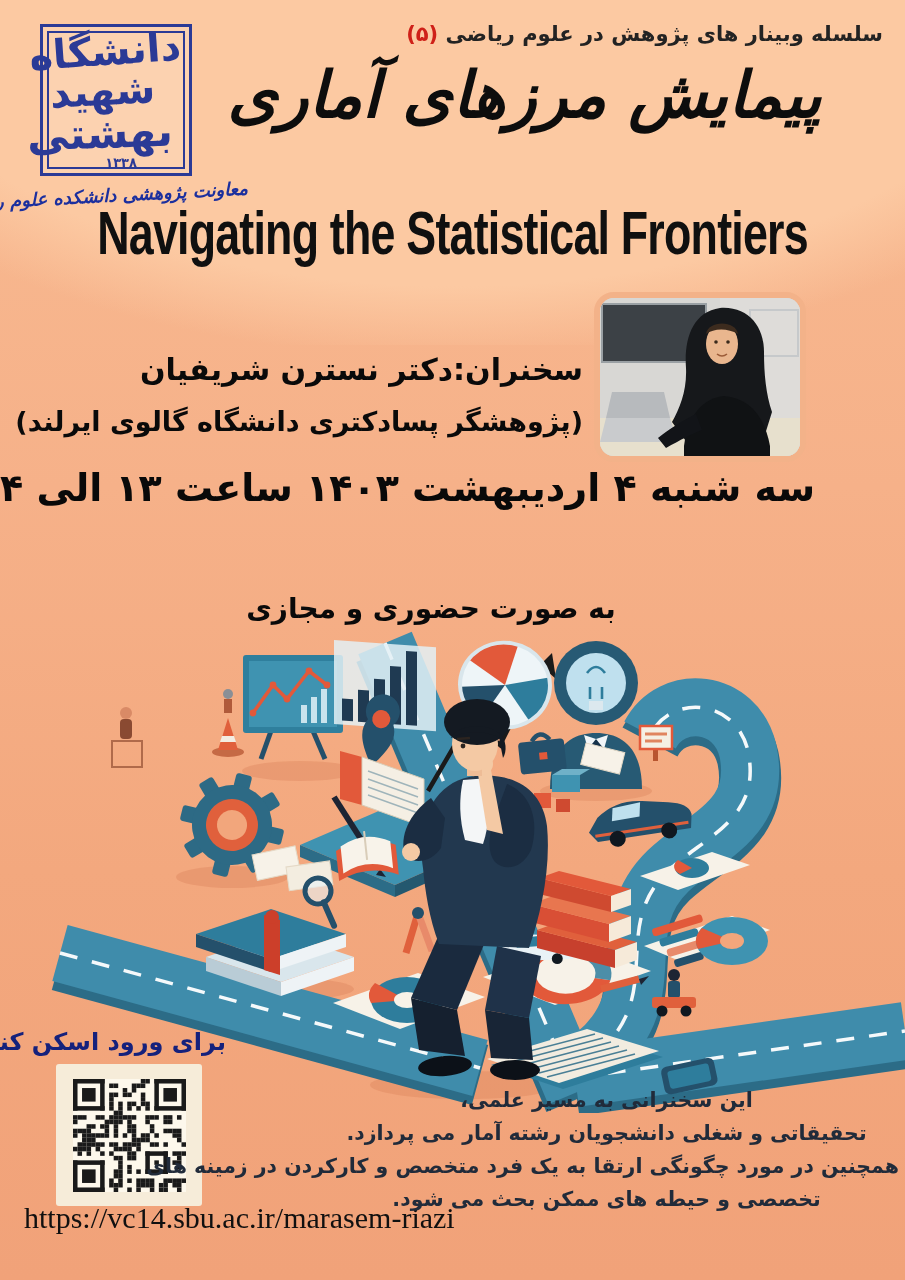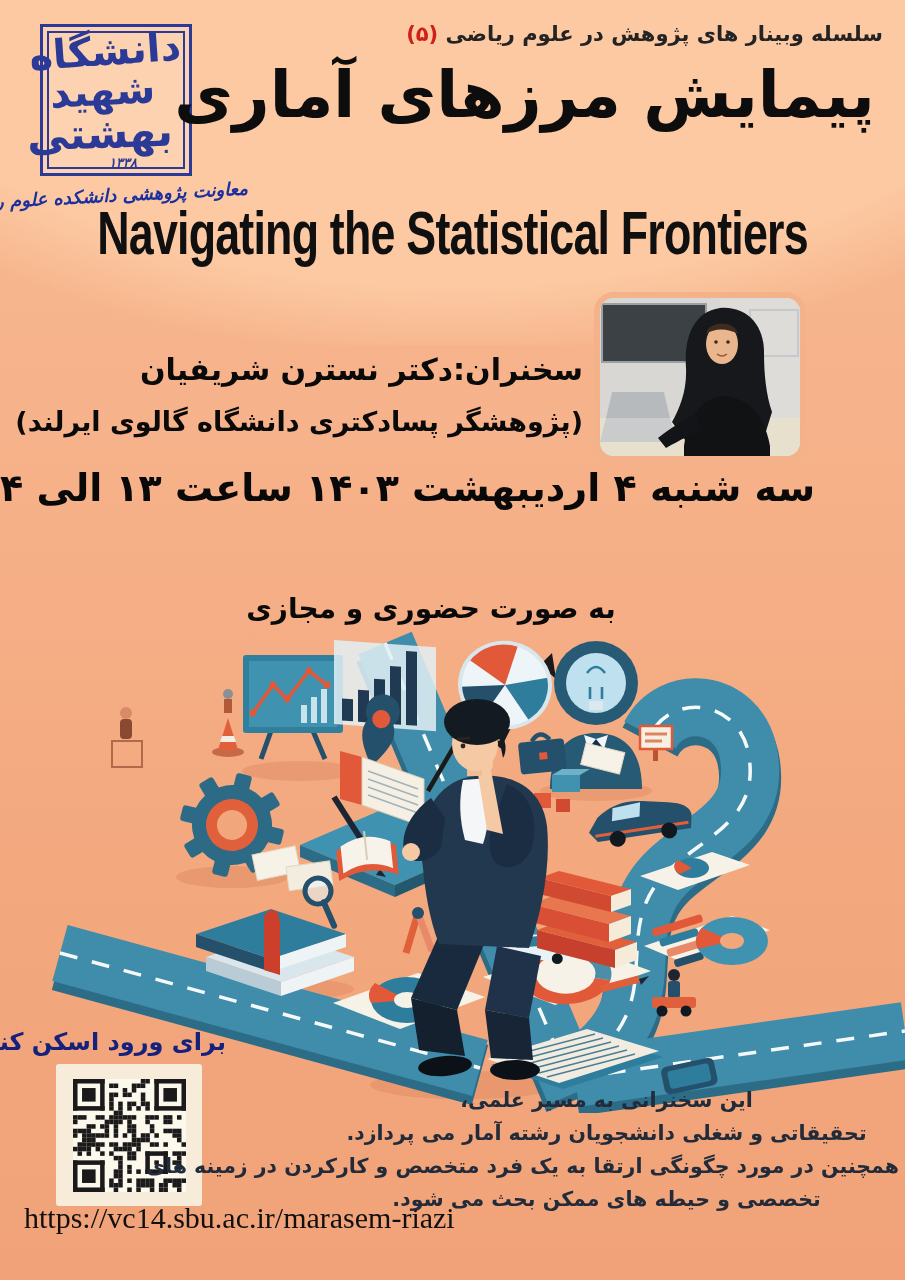--- a/index.html
+++ b/index.html
@@ -13,32 +13,32 @@
     background:radial-gradient(ellipse at center,#fcc9a2 0%,#fcc9a2 60%,rgba(252,201,162,0) 73%);
     pointer-events:none;
   }
   .series-label{
     position:absolute;top:22px;right:22px;direction:rtl;white-space:nowrap;
     font-size:21px;font-weight:bold;color:#232323;letter-spacing:0;
   }
   .series-number{color:var(--accent-red,#cf2018);font-weight:bold;}
   .title-fa{
     position:absolute;top:58px;left:150px;right:6px;text-align:center;direction:rtl;
-    font-size:64px;font-weight:bold;color:#0d0d0d;white-space:nowrap;
+    font-size:64px;font-weight:bold;color:#0d0d0d;white-space:nowrap;font-style:italic;
   }
   .logo-box{
     position:absolute;top:24px;left:40px;width:152px;height:152px;
     border:3px solid var(--logo-blue,#2b3a96);box-sizing:border-box;background:rgba(250,238,218,0.25);
   }
   .logo-frame{position:absolute;inset:4px;border:2px solid var(--logo-blue,#2b3a96);}
   .logo-word{position:absolute;color:var(--logo-blue,#2b3a96);font-weight:bold;line-height:1;direction:rtl;}
   .logo-w1{top:4px;right:8px;font-size:40px;transform:rotate(-4deg);}
   .logo-w2{top:44px;right:34px;font-size:40px;transform:rotate(-3deg);}
   .logo-w3{top:86px;right:16px;font-size:42px;transform:rotate(-2deg);}
-  .logo-year{position:absolute;bottom:3px;right:52px;font-size:13px;letter-spacing:3px;color:var(--logo-blue,#2b3a96);font-weight:bold;font-style:italic;}
+  .logo-year{position:absolute;bottom:3px;right:52px;font-size:13px;letter-spacing:3px;color:var(--logo-blue,#2b3a96);font-weight:bold;}
   .logo-caption{
     position:absolute;top:184px;left:0px;width:248px;text-align:center;direction:rtl;
     font-size:18px;font-weight:bold;font-style:italic;color:#1b2f9e;transform:rotate(-3deg);white-space:nowrap;
   }
   .title-en{
     position:absolute;top:198px;left:0;width:905px;text-align:center;
     font-family:"Liberation Sans","DejaVu Sans",sans-serif;font-weight:bold;
     font-size:56px;letter-spacing:-1px;color:#101010;
     transform:scaleX(0.80) scaleY(1.08);transform-origin:center top;white-space:nowrap;
   }

